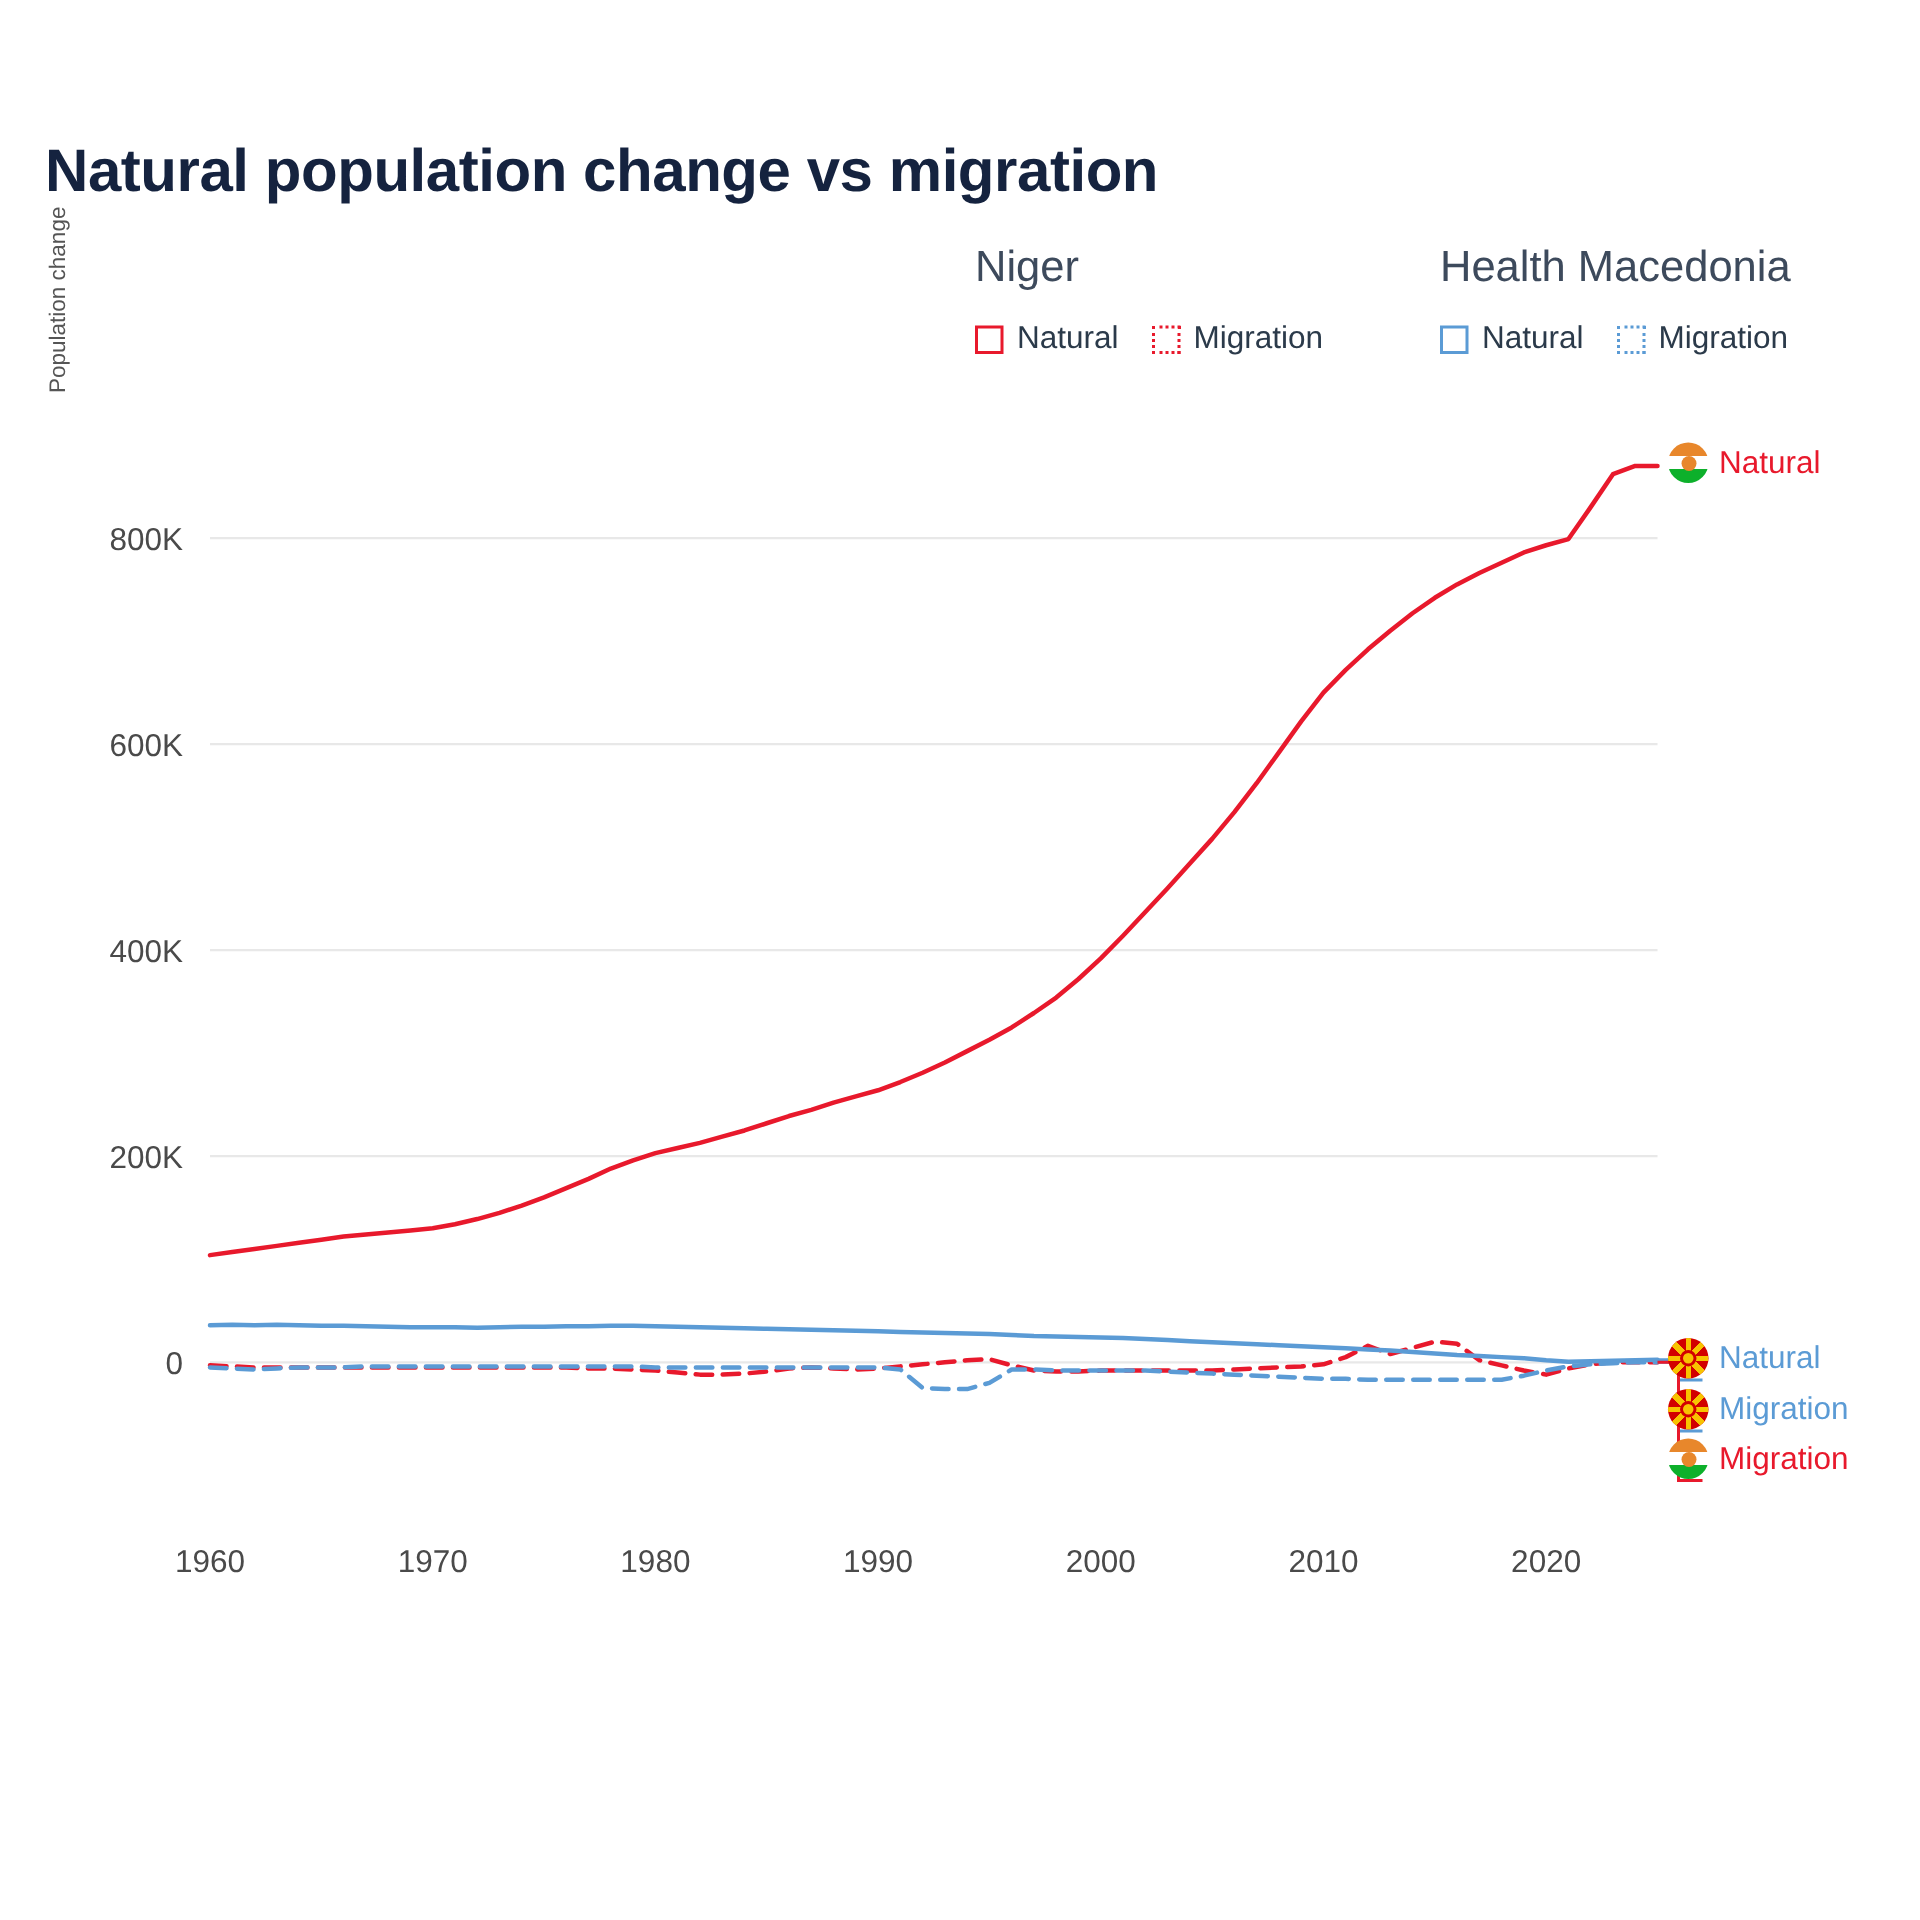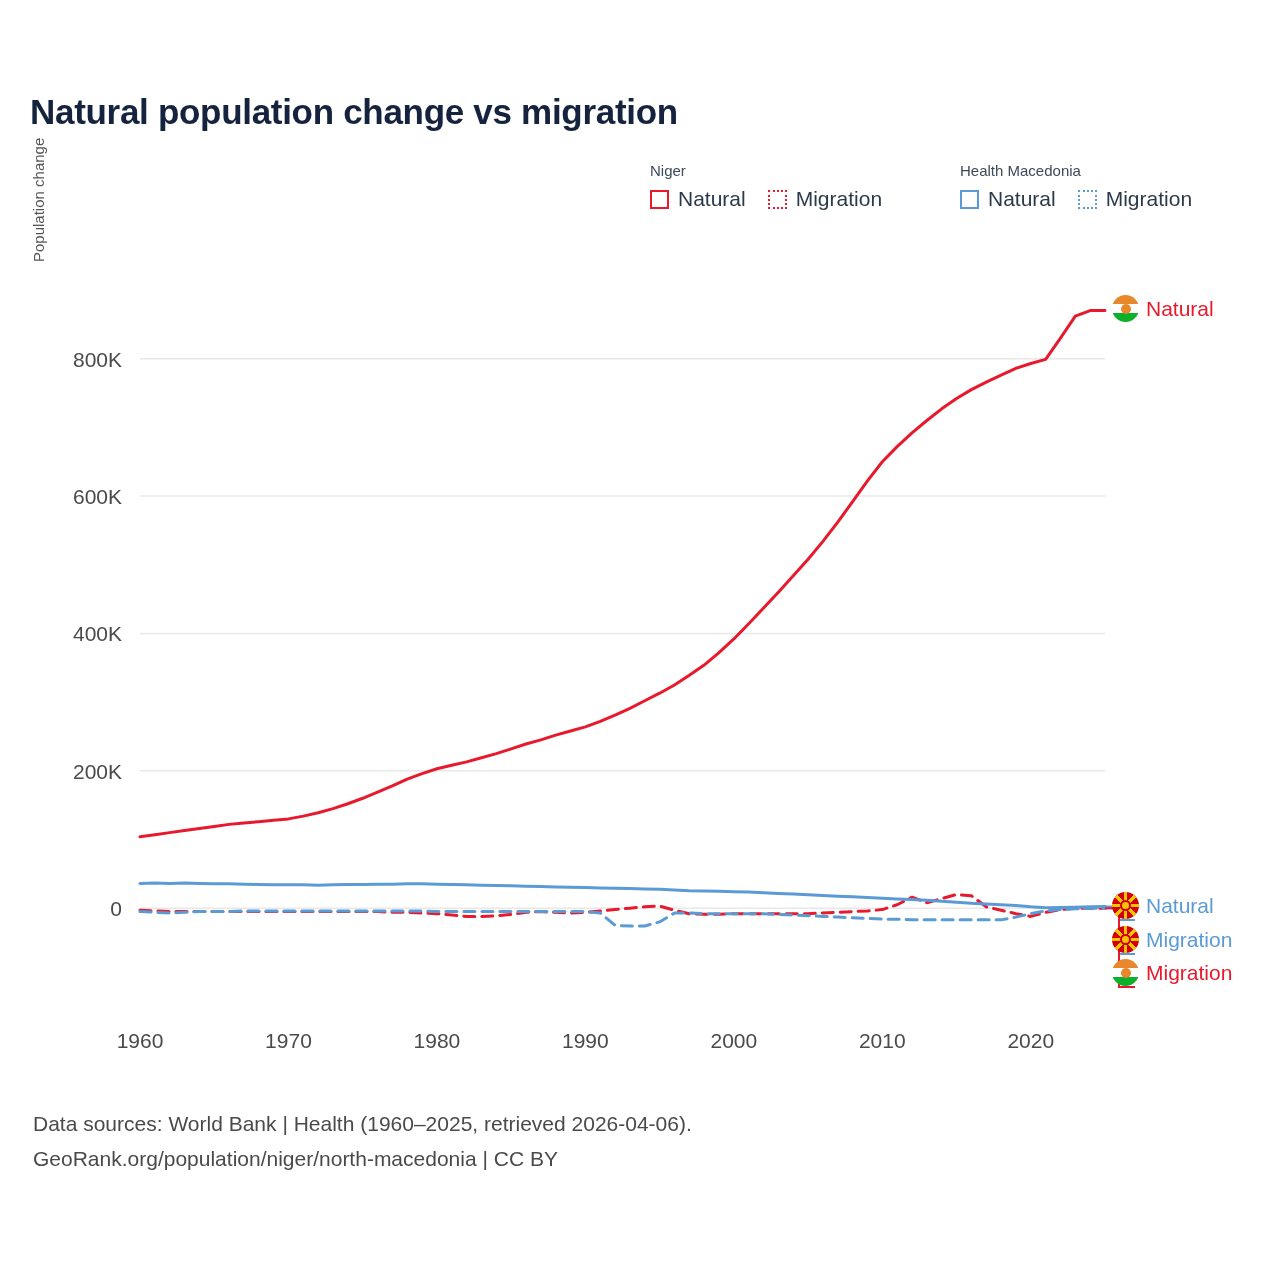--- a/index.html
+++ b/index.html
@@ -18,43 +18,43 @@
   #page {
     position: absolute;
     left: 0; top: 0;
     width: 1280px;
     height: 1280px;
   }
   .title {
     position: absolute;
     left: 30px;
     top: 92px;
-    font-size: 35px;
+    font-size: 40px;
     font-weight: bold;
     color: #15233f;
     letter-spacing: -0.3px;
   }
   
   .legend {
     position: absolute;
     top: 162px;
     left: 640px;
     width: 620px;
     height: 80px;
   }
   .legend-group {
     position: absolute;
     top: 0;
   }
   .legend-group.g1 { left: 10px; }
   .legend-group.g2 { left: 320px; }
   .legend-country {
-    font-size: 15px;
+    font-size: 29px;
     color: #3d4a5c;
-    margin-bottom: 8px;
+    margin-bottom: 19px;
     white-space: nowrap;
   }
   .legend-items {
     display: flex;
     flex-direction: row;
     align-items: center;
     gap: 22px;
   }
   .legend-item {
     display: flex;
@@ -257,18 +257,14 @@
   </div>
   <div class="endlabel" id="el2" style="left:1112px; top:926px;">
     <span class="flag flag-mk"></span>
     <span class="txt c-blue">Migration</span>
   </div>
   <div class="endlabel" id="el3" style="left:1112px; top:959px;">
     <span class="flag flag-ne"></span>
     <span class="txt c-red">Migration</span>
   </div>
 
-  <div class="footer">
-    <div>Data sources: World Bank | Health (1960–2025, retrieved 2026-04-06).</div>
-    <div>GeoRank.org/population/niger/north-macedonia | CC BY</div>
-  </div>
 
 </div>
 
 </body></html>

